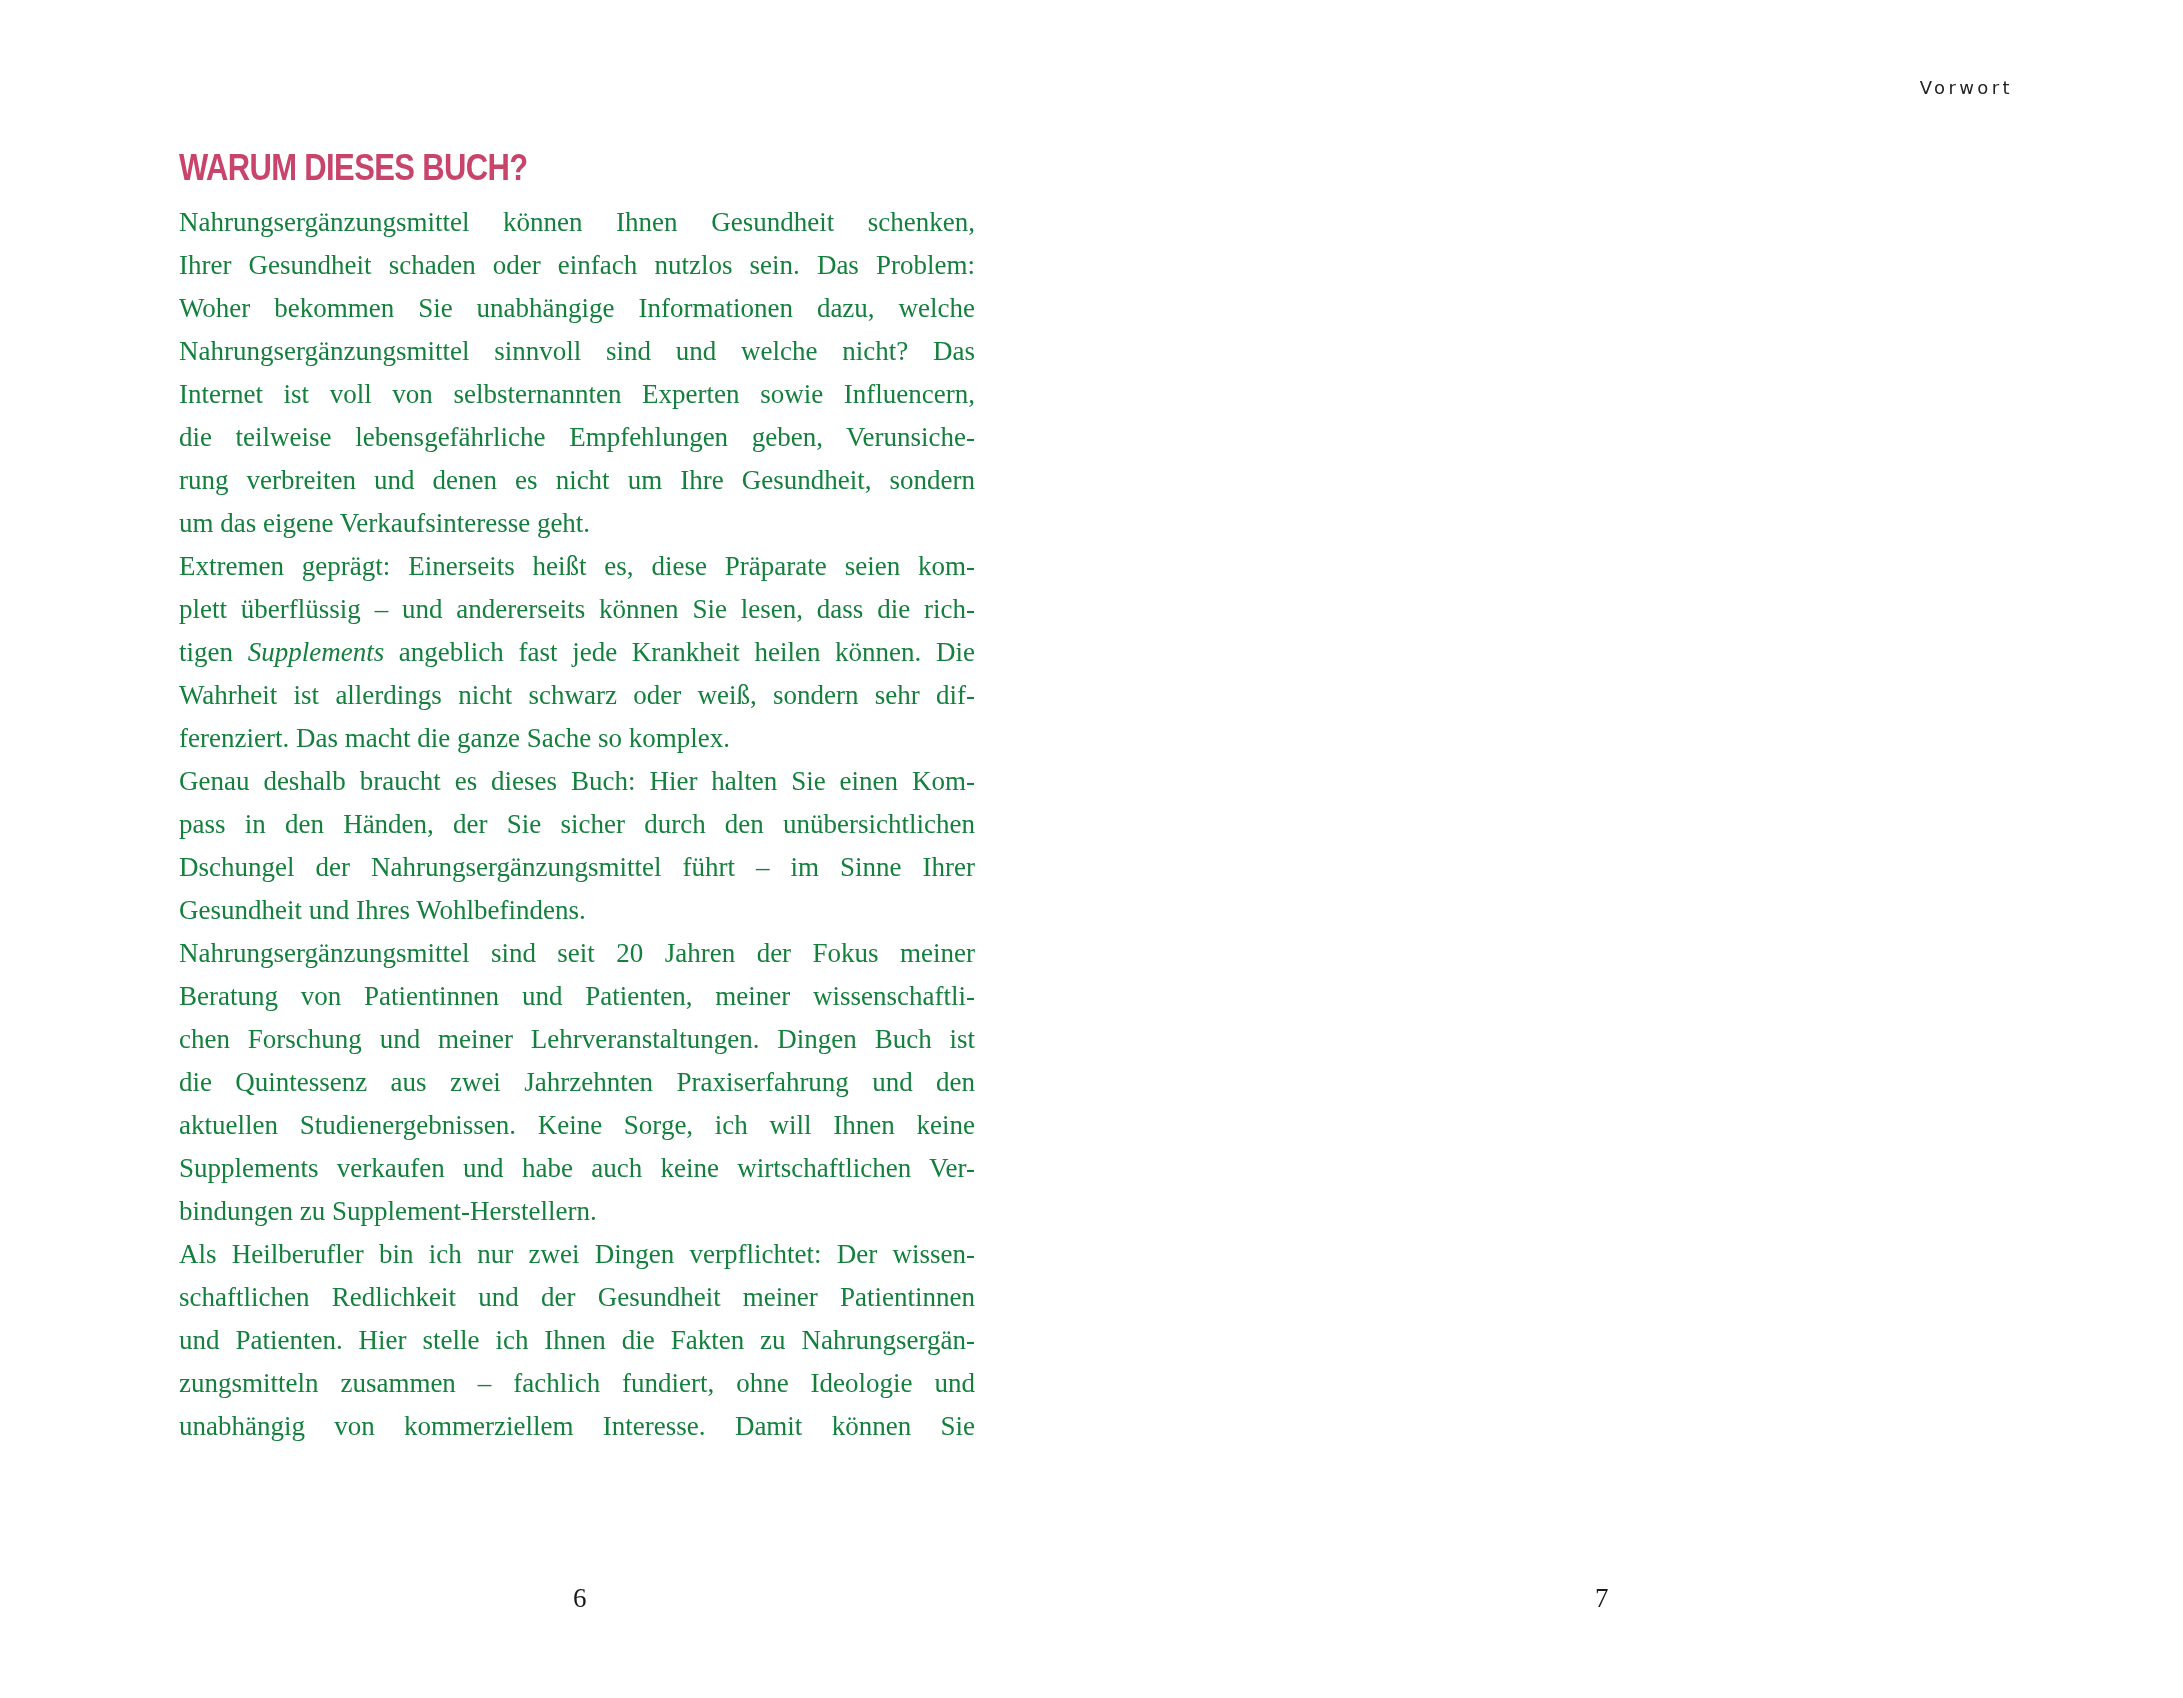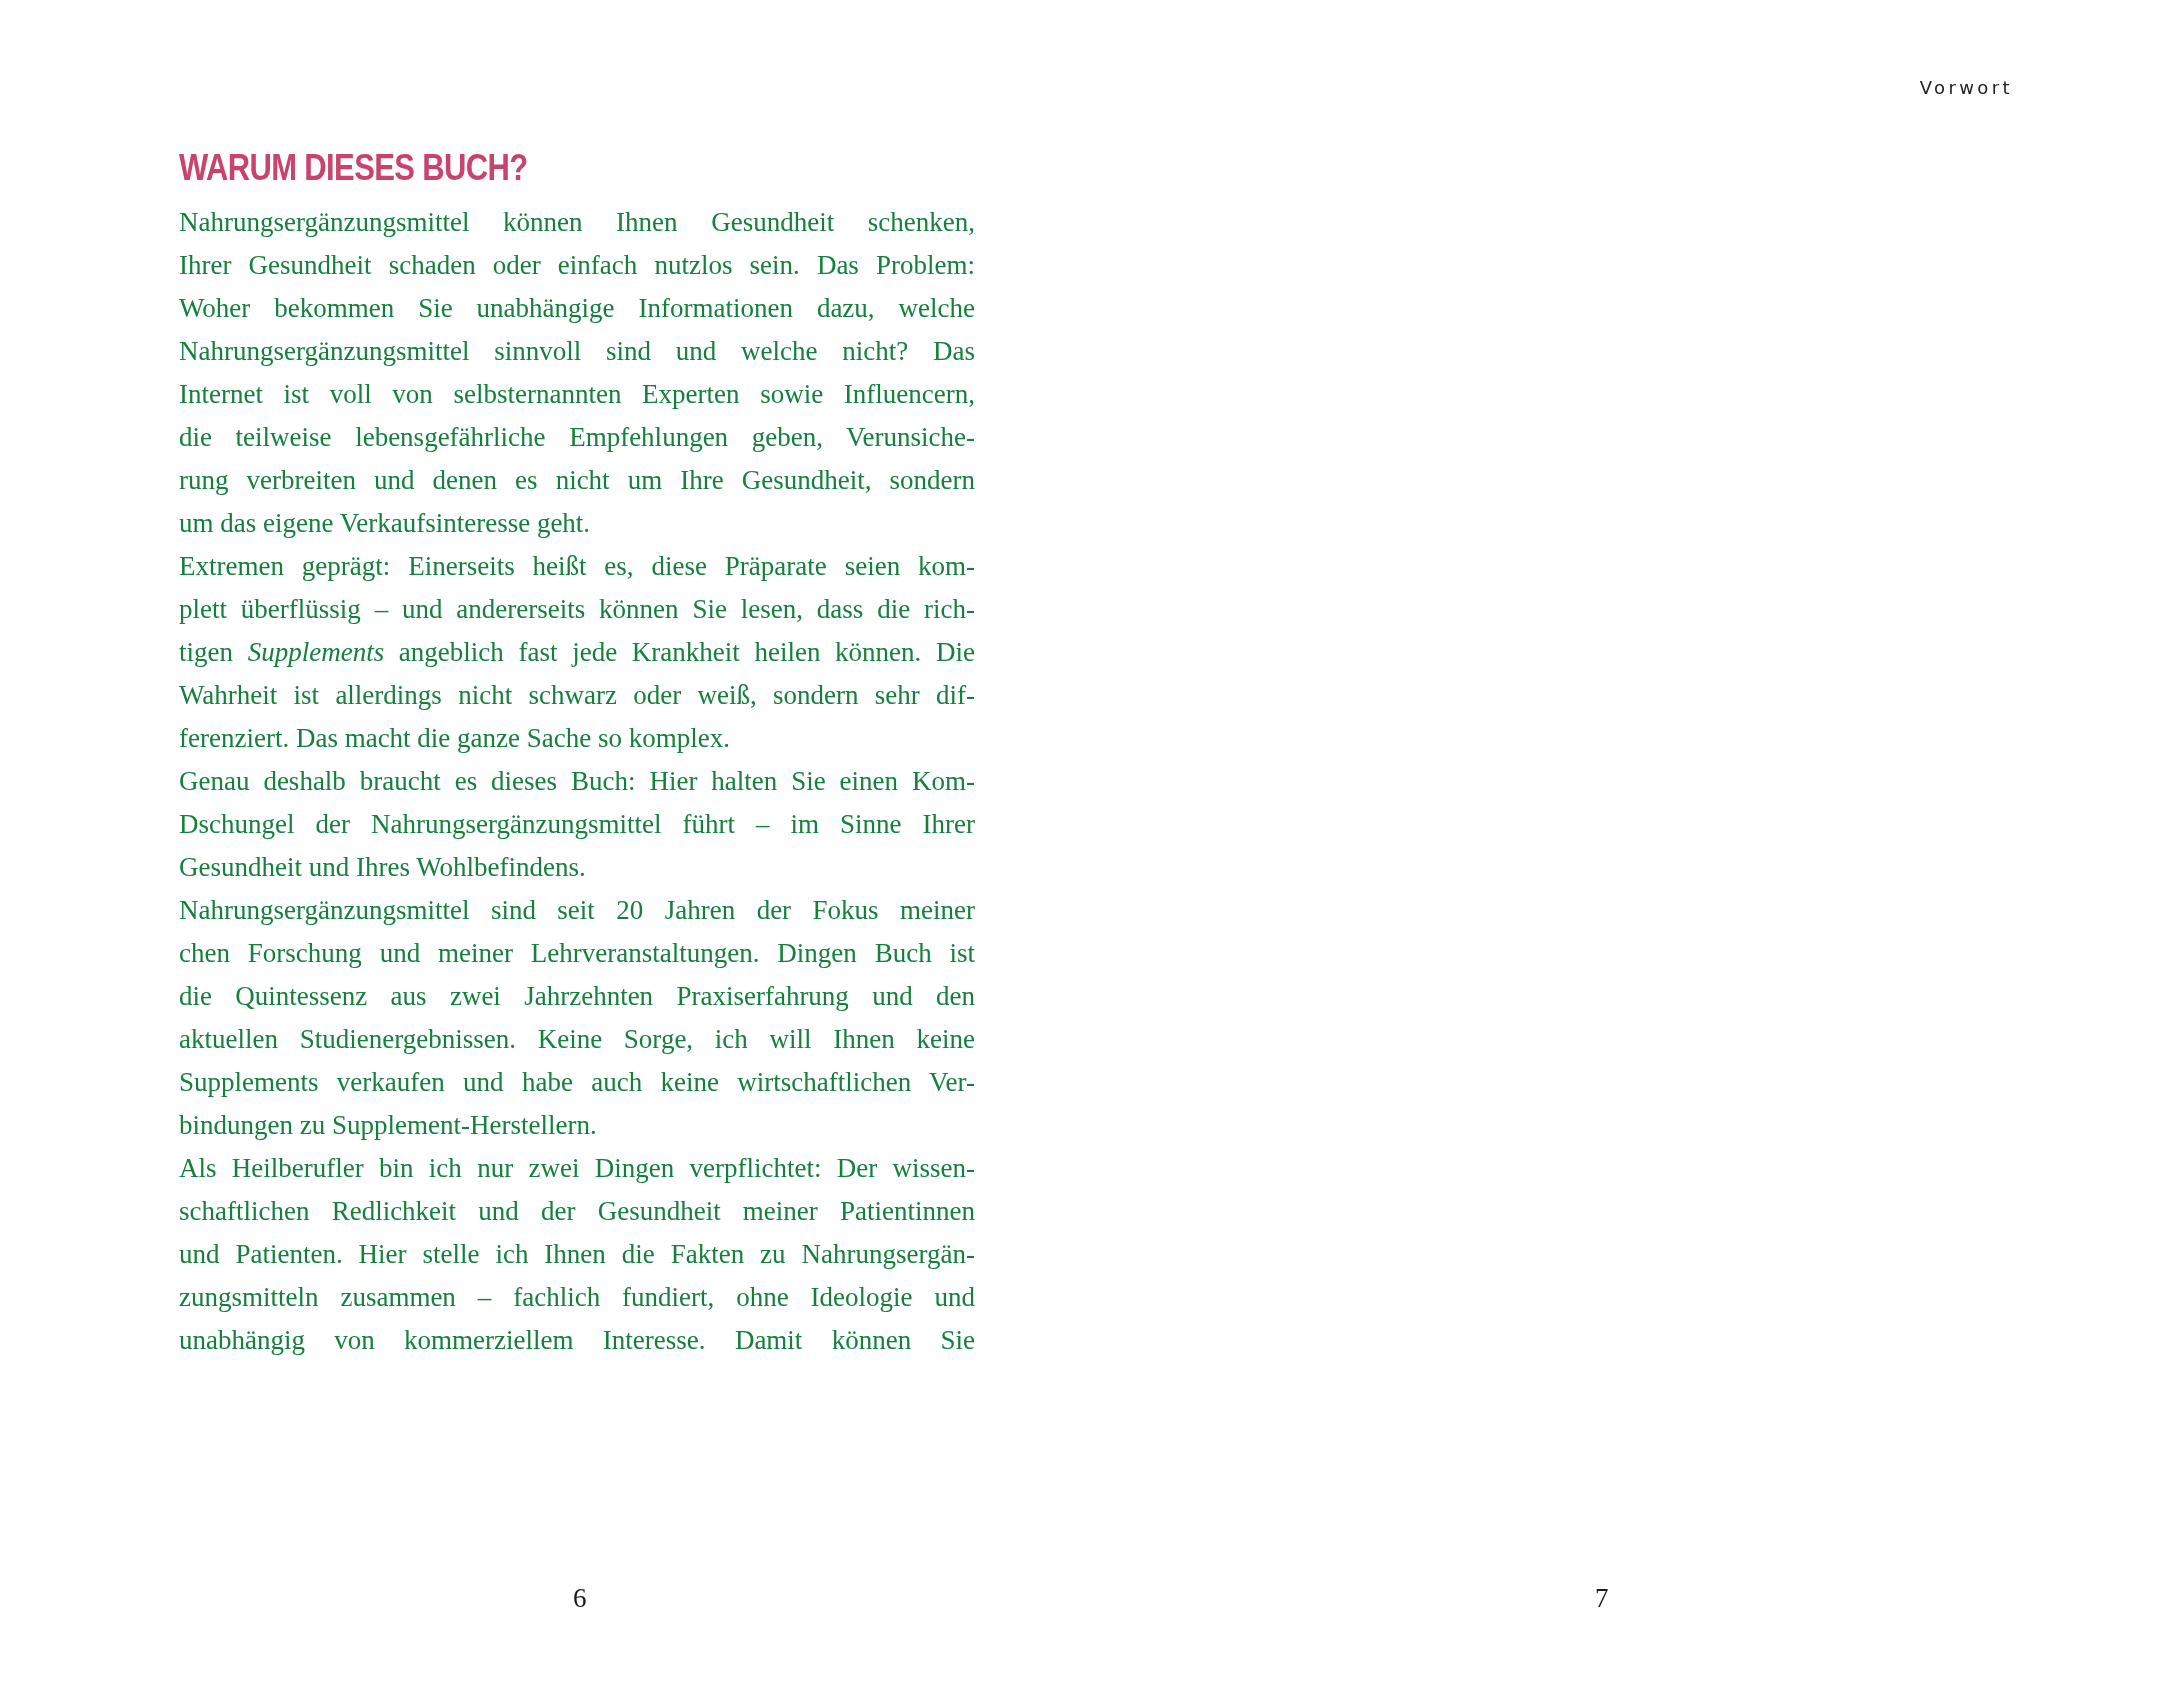--- a/index.html
+++ b/index.html
@@ -53,25 +53,27 @@
       </div>
       <div class="para">
         <span class="line">Extremen geprägt: Einerseits heißt es, diese Präparate seien kom-</span>
         <span class="line">plett überflüssig – und andererseits können Sie lesen, dass die rich-</span>
         <span class="line">tigen <em>Supplements</em> angeblich fast jede Krankheit heilen können. Die</span>
         <span class="line">Wahrheit ist allerdings nicht schwarz oder weiß, sondern sehr dif-</span>
         <span class="line last">ferenziert. Das macht die ganze Sache so komplex.</span>
       </div>
       <div class="para">
         <span class="line">Genau deshalb braucht es dieses Buch: Hier halten Sie einen Kom-</span>
+        <span class="line">pass in den Händen, der Sie sicher durch den unübersichtlichen</span>
         <span class="line">Dschungel der Nahrungsergänzungsmittel führt – im Sinne Ihrer</span>
         <span class="line last">Gesundheit und Ihres Wohlbefindens.</span>
       </div>
       <div class="para">
         <span class="line">Nahrungsergänzungsmittel sind seit 20 Jahren der Fokus meiner</span>
+        <span class="line">Beratung von Patientinnen und Patienten, meiner wissenschaftli-</span>
         <span class="line">chen Forschung und meiner Lehrveranstaltungen. Dingen Buch ist</span>
         <span class="line">die Quintessenz aus zwei Jahrzehnten Praxiserfahrung und den</span>
         <span class="line">aktuellen Studienergebnissen. Keine Sorge, ich will Ihnen keine</span>
         <span class="line">Supplements verkaufen und habe auch keine wirtschaftlichen Ver-</span>
         <span class="line last">bindungen zu Supplement-Herstellern.</span>
       </div>
       <div class="para">
         <span class="line">Als Heilberufler bin ich nur zwei Dingen verpflichtet: Der wissen-</span>
         <span class="line">schaftlichen Redlichkeit und der Gesundheit meiner Patientinnen</span>
         <span class="line">und Patienten. Hier stelle ich Ihnen die Fakten zu Nahrungsergän-</span>

